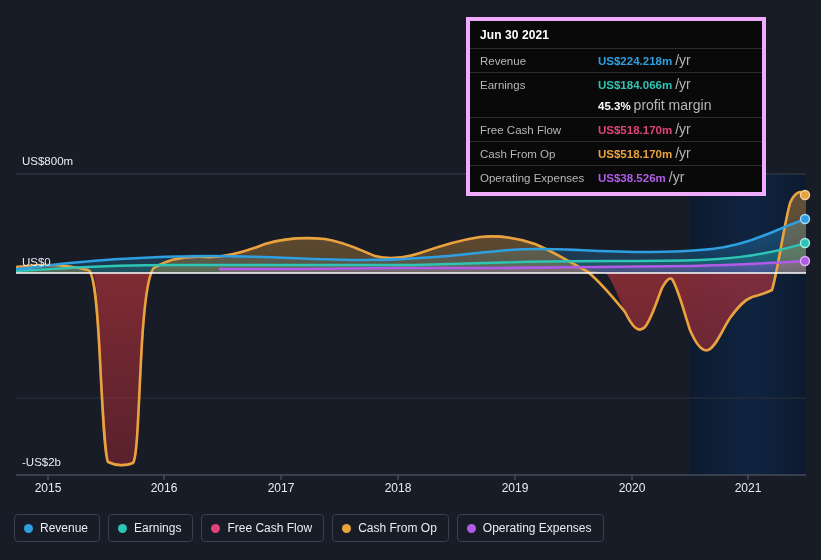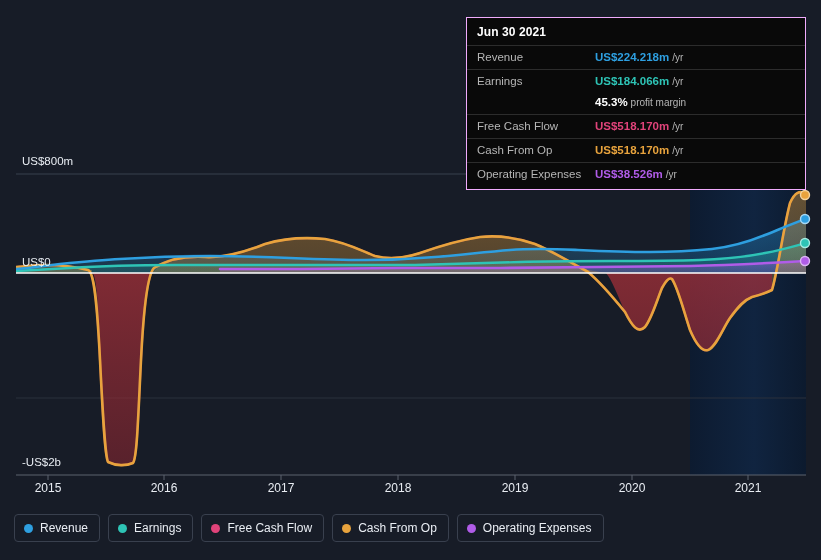--- a/index.html
+++ b/index.html
@@ -35,23 +35,23 @@
     fill: #e9edf3;
     font-family: "Liberation Sans", sans-serif;
     text-anchor: middle;
   }
 
   
   #tooltip {
     position: absolute;
     left: 466px;
     top: 17px;
-    width: 340px;
+    width: 300px;
     background: #090909;
-    border: 1px solid #f0abfc;
+    border: 4px solid #f0abfc;
     box-sizing: border-box;
     padding: 6px 0 3px 0;
     font-size: 11.5px;
   }
   #tooltip .tt-date {
     font-weight: bold;
     font-size: 12px;
     color: #ffffff;
     padding: 1px 10px 6px 10px;
     letter-spacing: 0.1px;
@@ -72,21 +72,21 @@
   }
   .tt-val {
     font-weight: bold;
     font-size: 11.5px;
     white-space: nowrap;
     text-align: right;
   }
   .tt-unit {
     color: #b6b6b6;
     font-weight: normal;
-    font-size: 10px;
+    font-size: 14px;
     margin-left: 3px;
   }
   .tt-margin-val { color: #ffffff; font-weight: bold; font-size: 11.5px; }
 
   
   #legend {
     position: absolute;
     left: 14px;
     top: 514px;
     display: flex;

